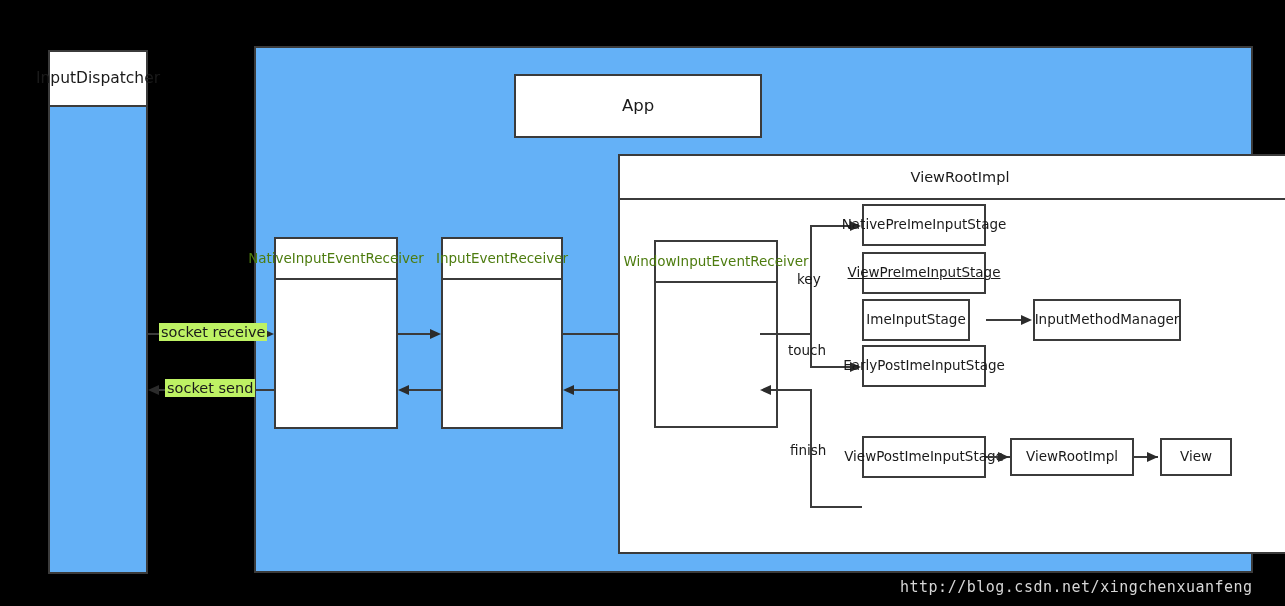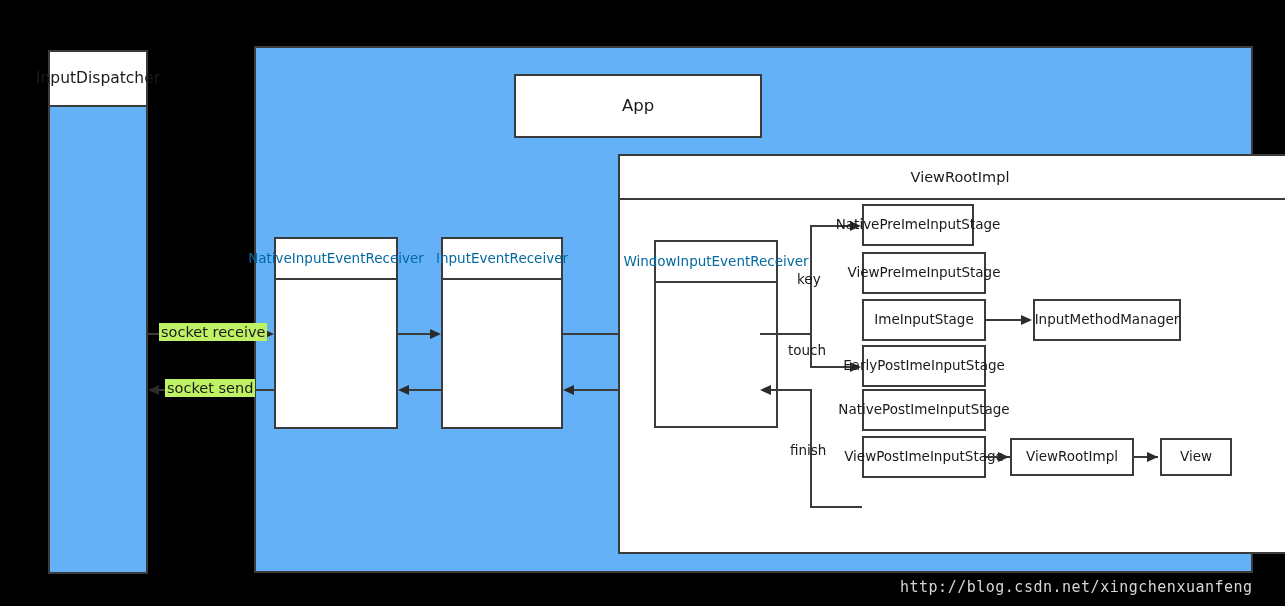--- a/index.html
+++ b/index.html
@@ -54,21 +54,21 @@
     border: 2px solid #3b3b3b;
     display: flex;
     flex-direction: column;
   }
   .classbox > .cb-head {
     border-bottom: 2px solid #3b3b3b;
     display: flex;
     align-items: center;
     justify-content: center;
     text-align: center;
-    color: #0369a1;
+    color: #4d7c0f;
     line-height: 1.12;
     flex: 0 0 auto;
   }
   .classbox > .cb-body { flex: 1 1 auto; }
 
   
   .container-box {
     background: #ffffff;
     border: 2px solid #3b3b3b;
   }
@@ -185,39 +185,36 @@
   <div class="abs hline" style="left:810px; top:366px; width:41px;"></div>
   <div class="abs arrow-r" style="left:850px; top:361.5px;"></div>
   <div class="abs edge-label" style="left:788px; top:342px; font-size:13.5px;">touch</div>
 
   <div class="abs hline" style="left:810px; top:506px; width:52px;"></div>
   <div class="abs vline" style="left:810px; top:389px; height:119px;"></div>
   <div class="abs hline" style="left:771px; top:389px; width:41px;"></div>
   <div class="abs arrow-l" style="left:760px; top:384.5px;"></div>
   <div class="abs edge-label" style="left:790px; top:442px; font-size:13.5px;">finish</div>
 
-  <div class="abs wbox" style="left:862px; top:204px; width:112px; height:42px; font-size:13.5px; padding:0 3px;">
+  <div class="abs wbox" style="left:862px; top:204px; width:124px; height:42px; font-size:13.5px; padding:0 3px;">
     <span>NativePreImeInputStage</span>
   </div>
 
-  <div class="abs wbox" style="left:862px; top:252px; width:124px; height:42px; font-size:13.5px; padding:0 12px;">
+  <div class="abs wbox" style="left:862px; top:252px; width:124px; height:42px; font-size:13.5px; padding:0 12px;text-decoration:underline;">
     <span>ViewPreImeInputStage</span>
   </div>
 
-  <div class="abs wbox" style="left:862px; top:299px; width:124px; height:42px; font-size:13.5px; padding:0 3px;">
+  <div class="abs wbox" style="left:862px; top:299px; width:108px; height:42px; font-size:13.5px; padding:0 3px;">
     <span>ImeInputStage</span>
   </div>
 
   <div class="abs wbox" style="left:862px; top:345px; width:124px; height:42px; font-size:13.5px; padding:0 3px;">
     <span>EarlyPostImeInputStage</span>
   </div>
 
-  <div class="abs wbox" style="left:862px; top:389px; width:124px; height:42px; font-size:13.5px; padding:0 3px;">
-    <span>NativePostImeInputStage</span>
-  </div>
 
   <div class="abs wbox" style="left:862px; top:436px; width:124px; height:42px; font-size:13.5px; padding:0 3px;">
     <span>ViewPostImeInputStage</span>
   </div>
 
 
   <div class="abs hline" style="left:986px; top:319px; width:36px;"></div>
   <div class="abs arrow-r" style="left:1021px; top:314.5px;"></div>
   <div class="abs wbox" style="left:1033px; top:299px; width:148px; height:42px; font-size:13.5px; padding:12px 3px;">
     <span>InputMethodManager</span>

